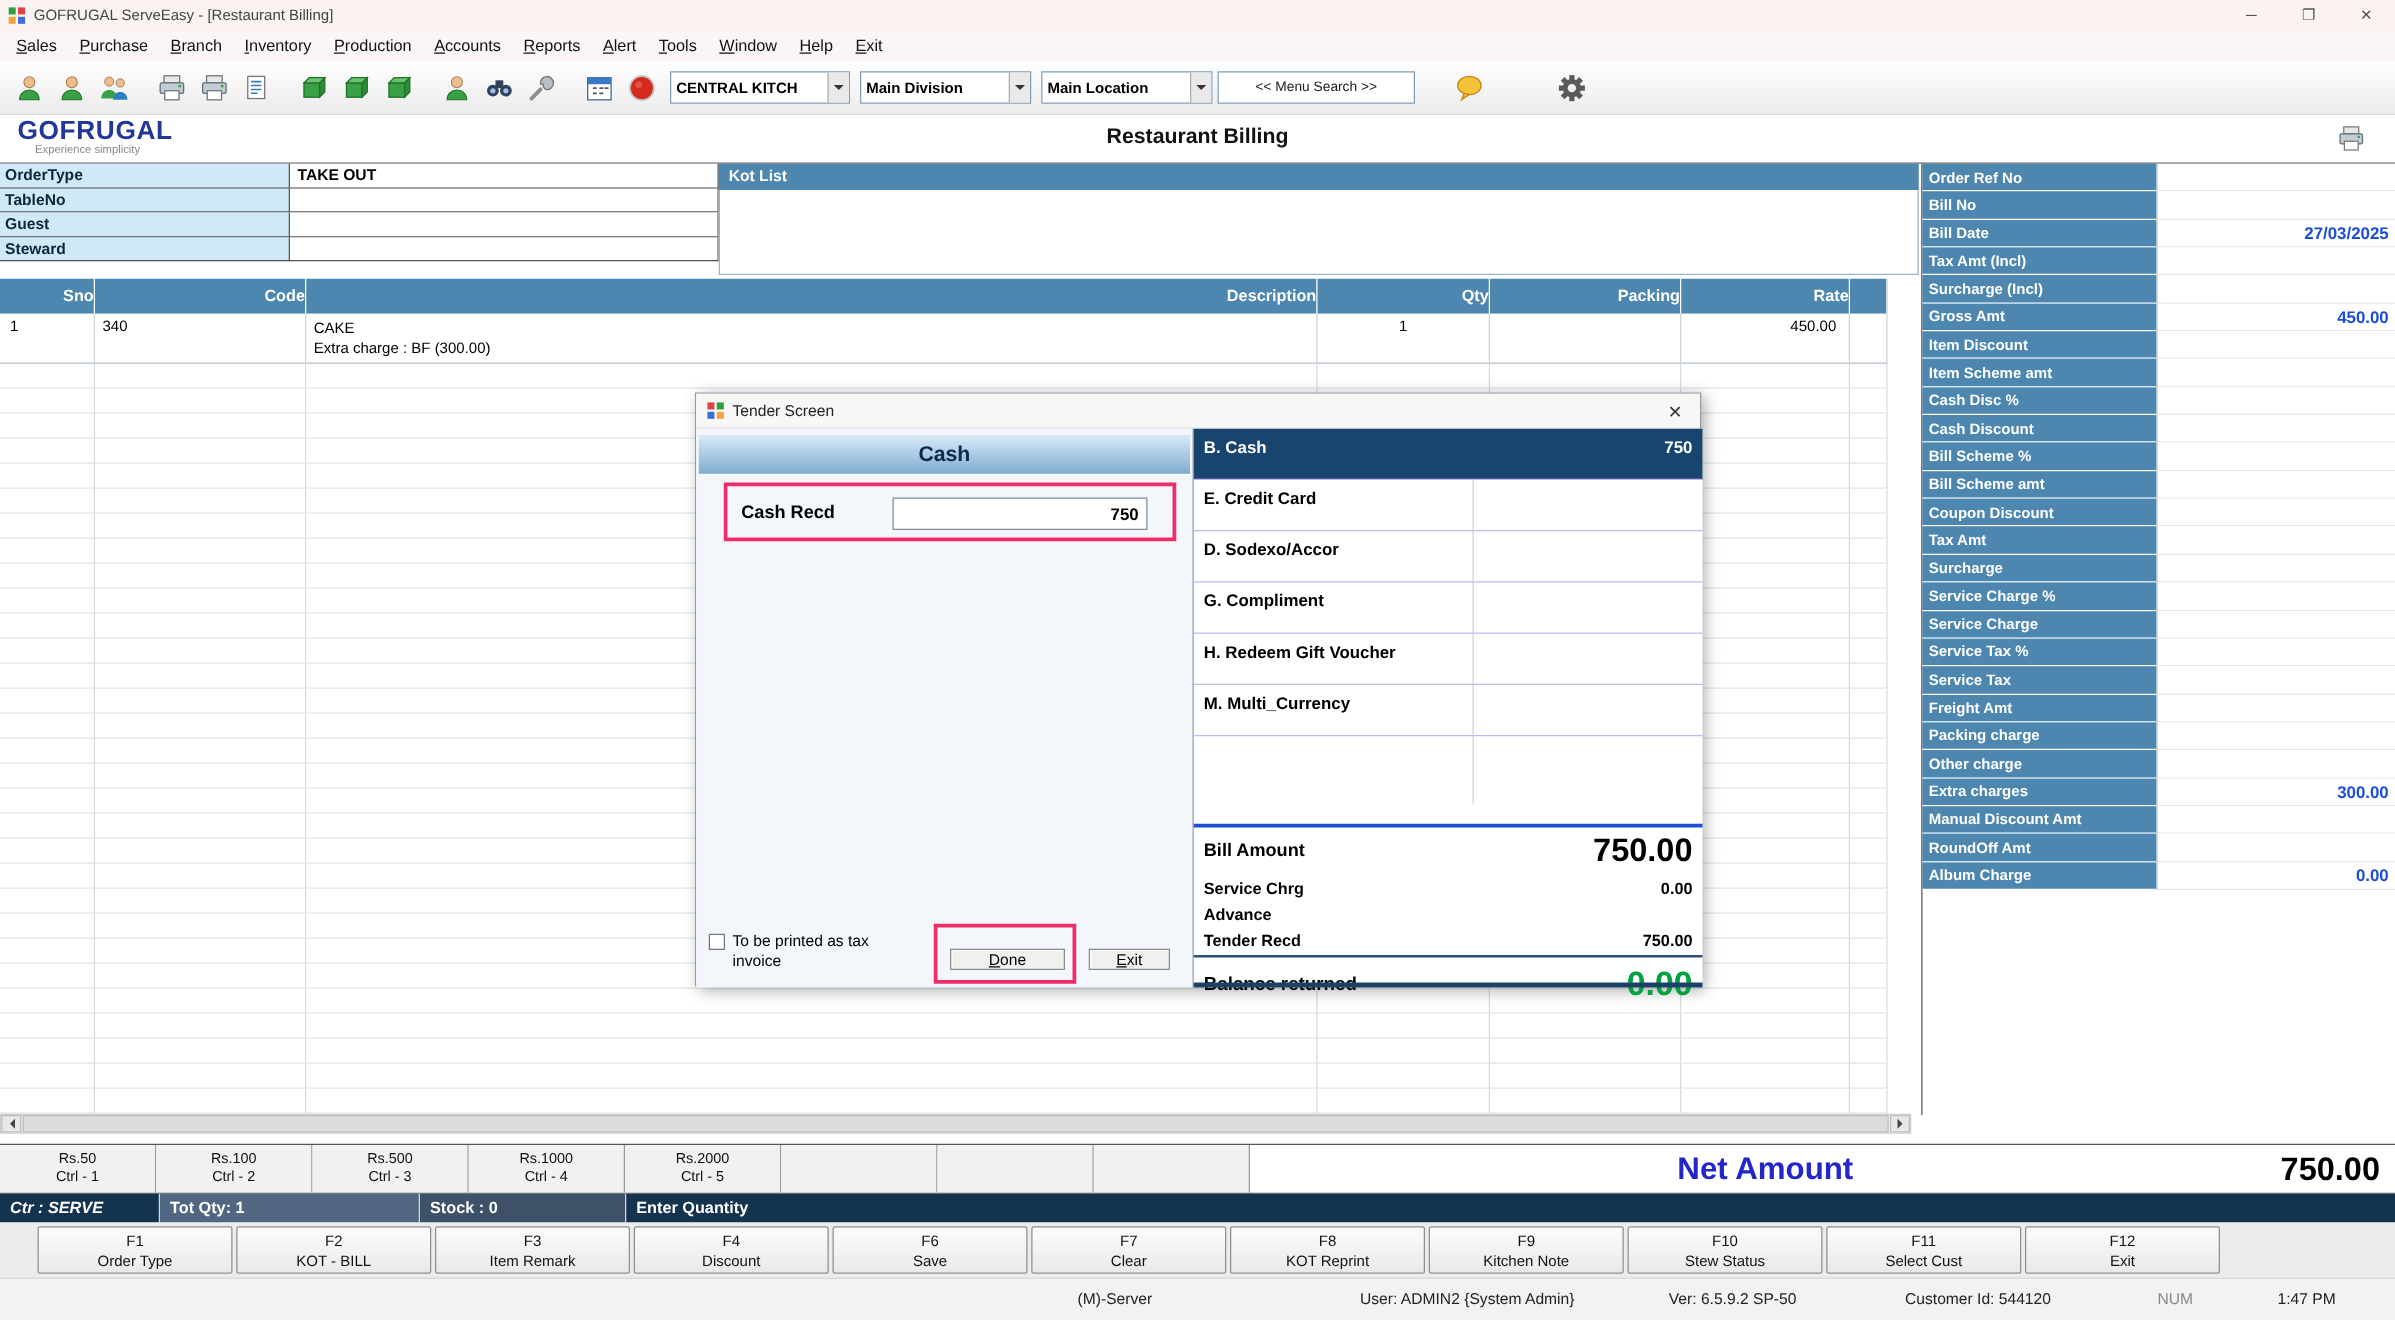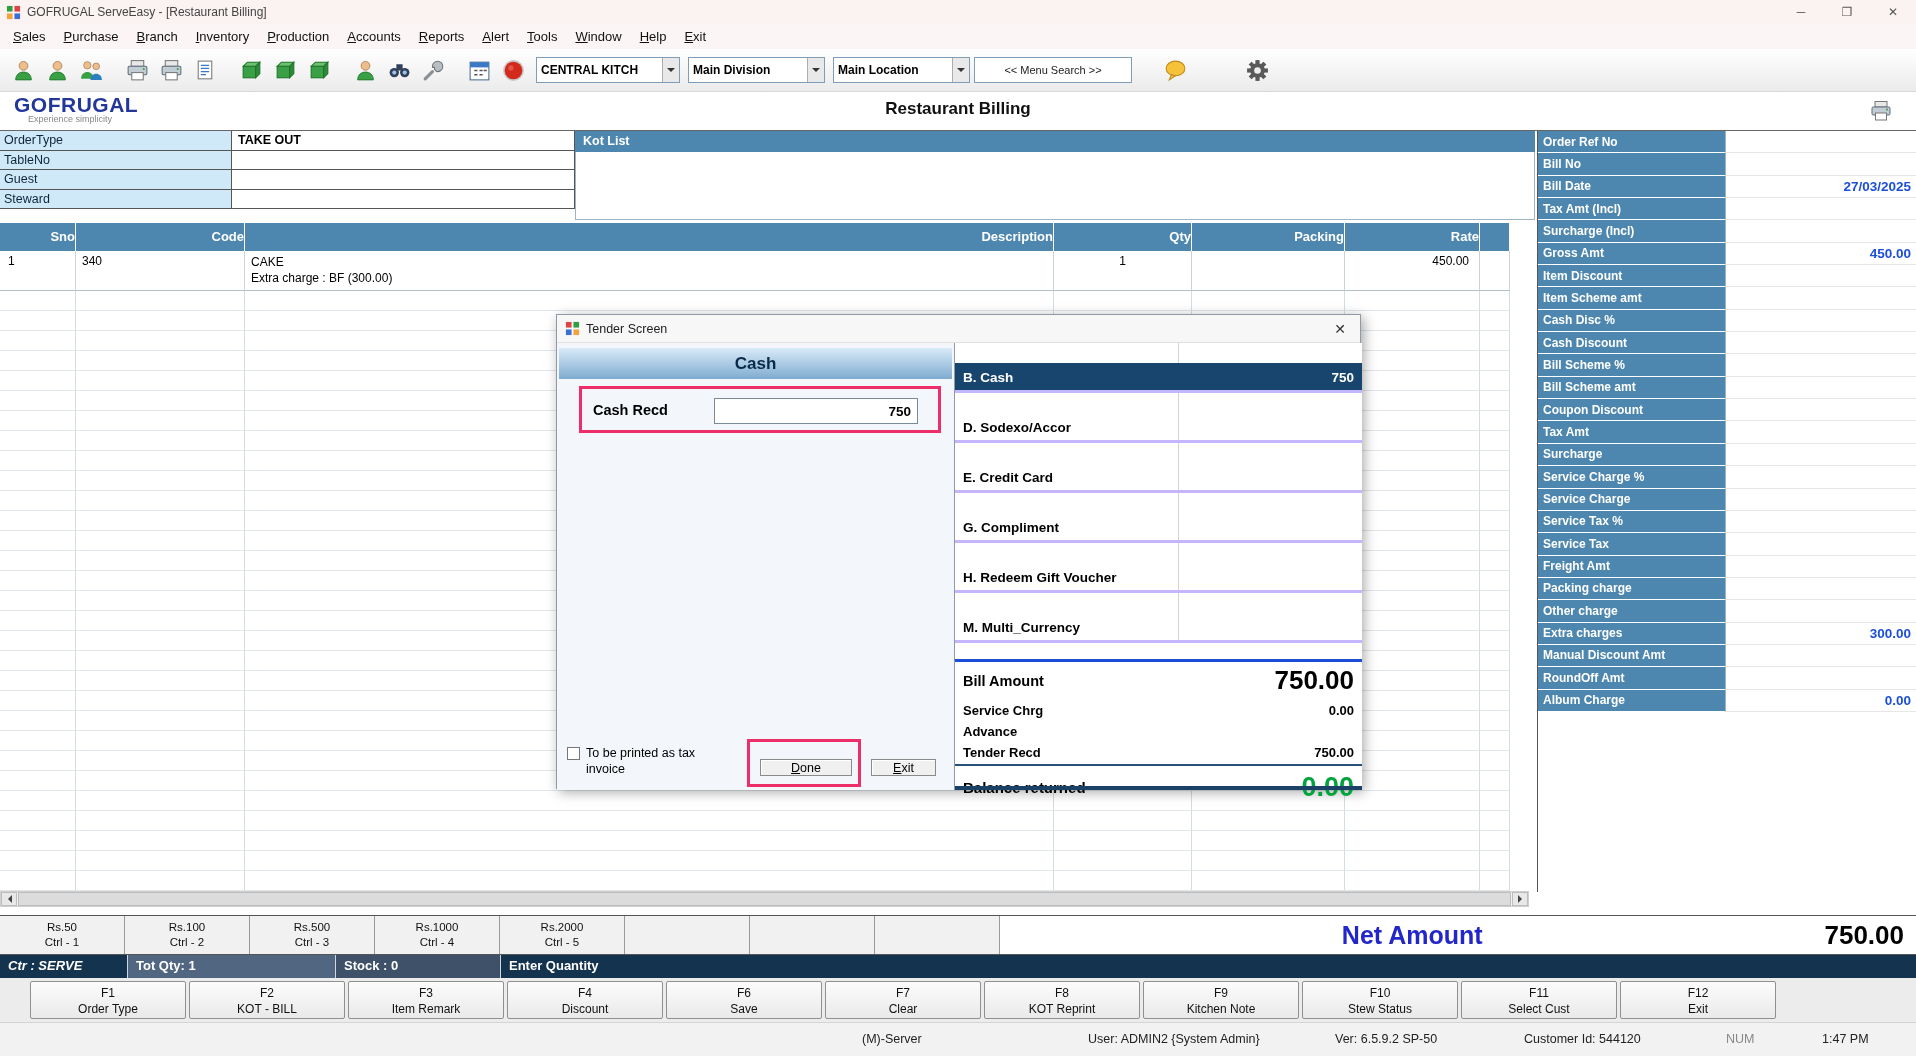--- a/index.html
+++ b/index.html
@@ -40,21 +40,21 @@
   .logo{position:absolute;left:14px;top:2px;}
   .logo-main{font-size:21px;font-weight:bold;color:#23379b;letter-spacing:.5px;line-height:22px;}
   .logo-sub{font-size:9px;color:#888;margin-top:-2px;margin-left:14px;}
   .page-title{position:absolute;left:0;right:0;top:7px;text-align:center;font-size:17px;font-weight:bold;color:#111;}
   .header-icon{position:absolute;right:22px;top:7px;width:26px;height:24px;}
 
   
   .main{position:absolute;left:0;top:130px;width:100%;height:777px;border-top:1px solid #666;background:#fff;}
   .order-info{position:absolute;left:0;top:0;width:575px;}
   .oi-row{display:flex;height:19.5px;}
-  .oi-label{width:232px;background:#cfe9f8;border-right:1px solid #555;border-bottom:1px solid #555;font-size:12.5px;font-weight:normal;color:#10243c;padding:2px 0 0 4px;}
+  .oi-label{width:232px;background:#cfe9f8;border-right:1px solid #555;border-bottom:1px solid #555;font-size:12.5px;font-weight:bold;color:#10243c;padding:2px 0 0 4px;}
   .oi-value{flex:1;background:#fff;border-right:1px solid #555;border-bottom:1px solid #555;font-size:12.5px;font-weight:bold;color:#000;padding:2px 0 0 6px;}
   .kot-header{position:absolute;left:575px;top:0;width:960px;height:21px;background:#4d87af;color:#fff;font-weight:bold;font-size:12.5px;padding:3px 0 0 8px;}
   .kot-body{position:absolute;left:575px;top:21px;width:960px;height:68px;background:#fff;border:1px solid #9db4c4;border-top:none;}
 
   
   .c1{width:76px;flex:none;} .c2{width:169px;flex:none;} .c3{width:809px;flex:none;}
   .c4{width:138px;flex:none;} .c5{width:153px;flex:none;} .c6{width:135px;flex:none;} .c7{width:30px;flex:none;}
   .items-header{position:absolute;left:0;top:92px;width:1510px;height:28px;display:flex;background:#4d87af;}
   .items-header .hc{color:#fff;font-weight:bold;font-size:13px;text-align:right;line-height:28px;border-right:1px solid #fff;height:100%;}
   .items-rows{position:absolute;left:0;top:120px;width:1510px;}
@@ -129,21 +129,21 @@
   .tax-row{position:absolute;left:10px;top:402px;width:160px;display:flex;gap:6px;}
   .checkbox{width:13px;height:13px;border:1px solid #777;background:#fff;margin-top:2px;flex:none;}
   .tax-label{font-size:12.5px;color:#000;line-height:16px;}
   .dlg-btn{position:absolute;top:416px;height:17px;background:#f0f0f0;border:1px solid #8a8a8a;box-shadow:inset 1px 1px 0 #fff;font-size:12.5px;font-family:inherit;color:#000;}
   .btn-done{left:203px;width:92px;}
   .btn-exit{left:314px;width:65px;}
   .tender-right{position:absolute;left:397px;top:28px;width:408px;height:447px;background:#fff;border-left:1px solid #8f9aa5;}
   .tender-right::after{content:'';position:absolute;left:0;right:0;bottom:0;height:4px;background:#1b4266;}
   .topts{position:absolute;left:0;top:0;width:100%;height:300px;}
   .topts::after{content:'';position:absolute;left:223px;top:0;bottom:0;border-left:1px solid #d4d4d4;}
-  .topt{display:flex;height:30px;border-bottom:3px solid #c4b5fd;position:relative;z-index:1;margin-top:20px;}
+  .topt{display:flex;height:41px;border-bottom:1px solid #c4b5fd;position:relative;z-index:1;}
   .topt-label{width:223px;font-size:13.5px;font-weight:bold;color:#000;padding:7px 0 0 8px;}
   .topt-value{flex:1;font-size:13.5px;font-weight:bold;color:#000;text-align:right;padding:7px 8px 0 0;}
   .topt.selected{background:#17456e;}
   .topt.selected .topt-label,.topt.selected .topt-value{color:#fff;}
   .tsummary{position:absolute;left:0;top:300px;width:100%;height:147px;border-top:3px solid #1d4ed8;margin-top:16px;}
   .ts-row{display:flex;align-items:center;}
   .ts-label{padding-left:8px;font-weight:bold;font-size:13px;color:#000;}
   .ts-value{margin-left:auto;padding-right:8px;font-weight:bold;font-size:13px;color:#000;}
   .ts-bill{height:37px;}
   .ts-bill .ts-label{font-size:14.5px;}
@@ -865,26 +865,26 @@
 
     <div class="tender-right">
       <div class="topts">
 
           <div class="topt selected">
             <div class="topt-label">B. Cash</div>
             <div class="topt-value">750</div>
           </div>
 
           <div class="topt">
-            <div class="topt-label">D. Sodexo/Accor</div>
+            <div class="topt-label">E. Credit Card</div>
             <div class="topt-value"></div>
           </div>
 
           <div class="topt">
-            <div class="topt-label">E. Credit Card</div>
+            <div class="topt-label">D. Sodexo/Accor</div>
             <div class="topt-value"></div>
           </div>
 
           <div class="topt">
             <div class="topt-label">G. Compliment</div>
             <div class="topt-value"></div>
           </div>
 
           <div class="topt">
             <div class="topt-label">H. Redeem Gift Voucher</div>

